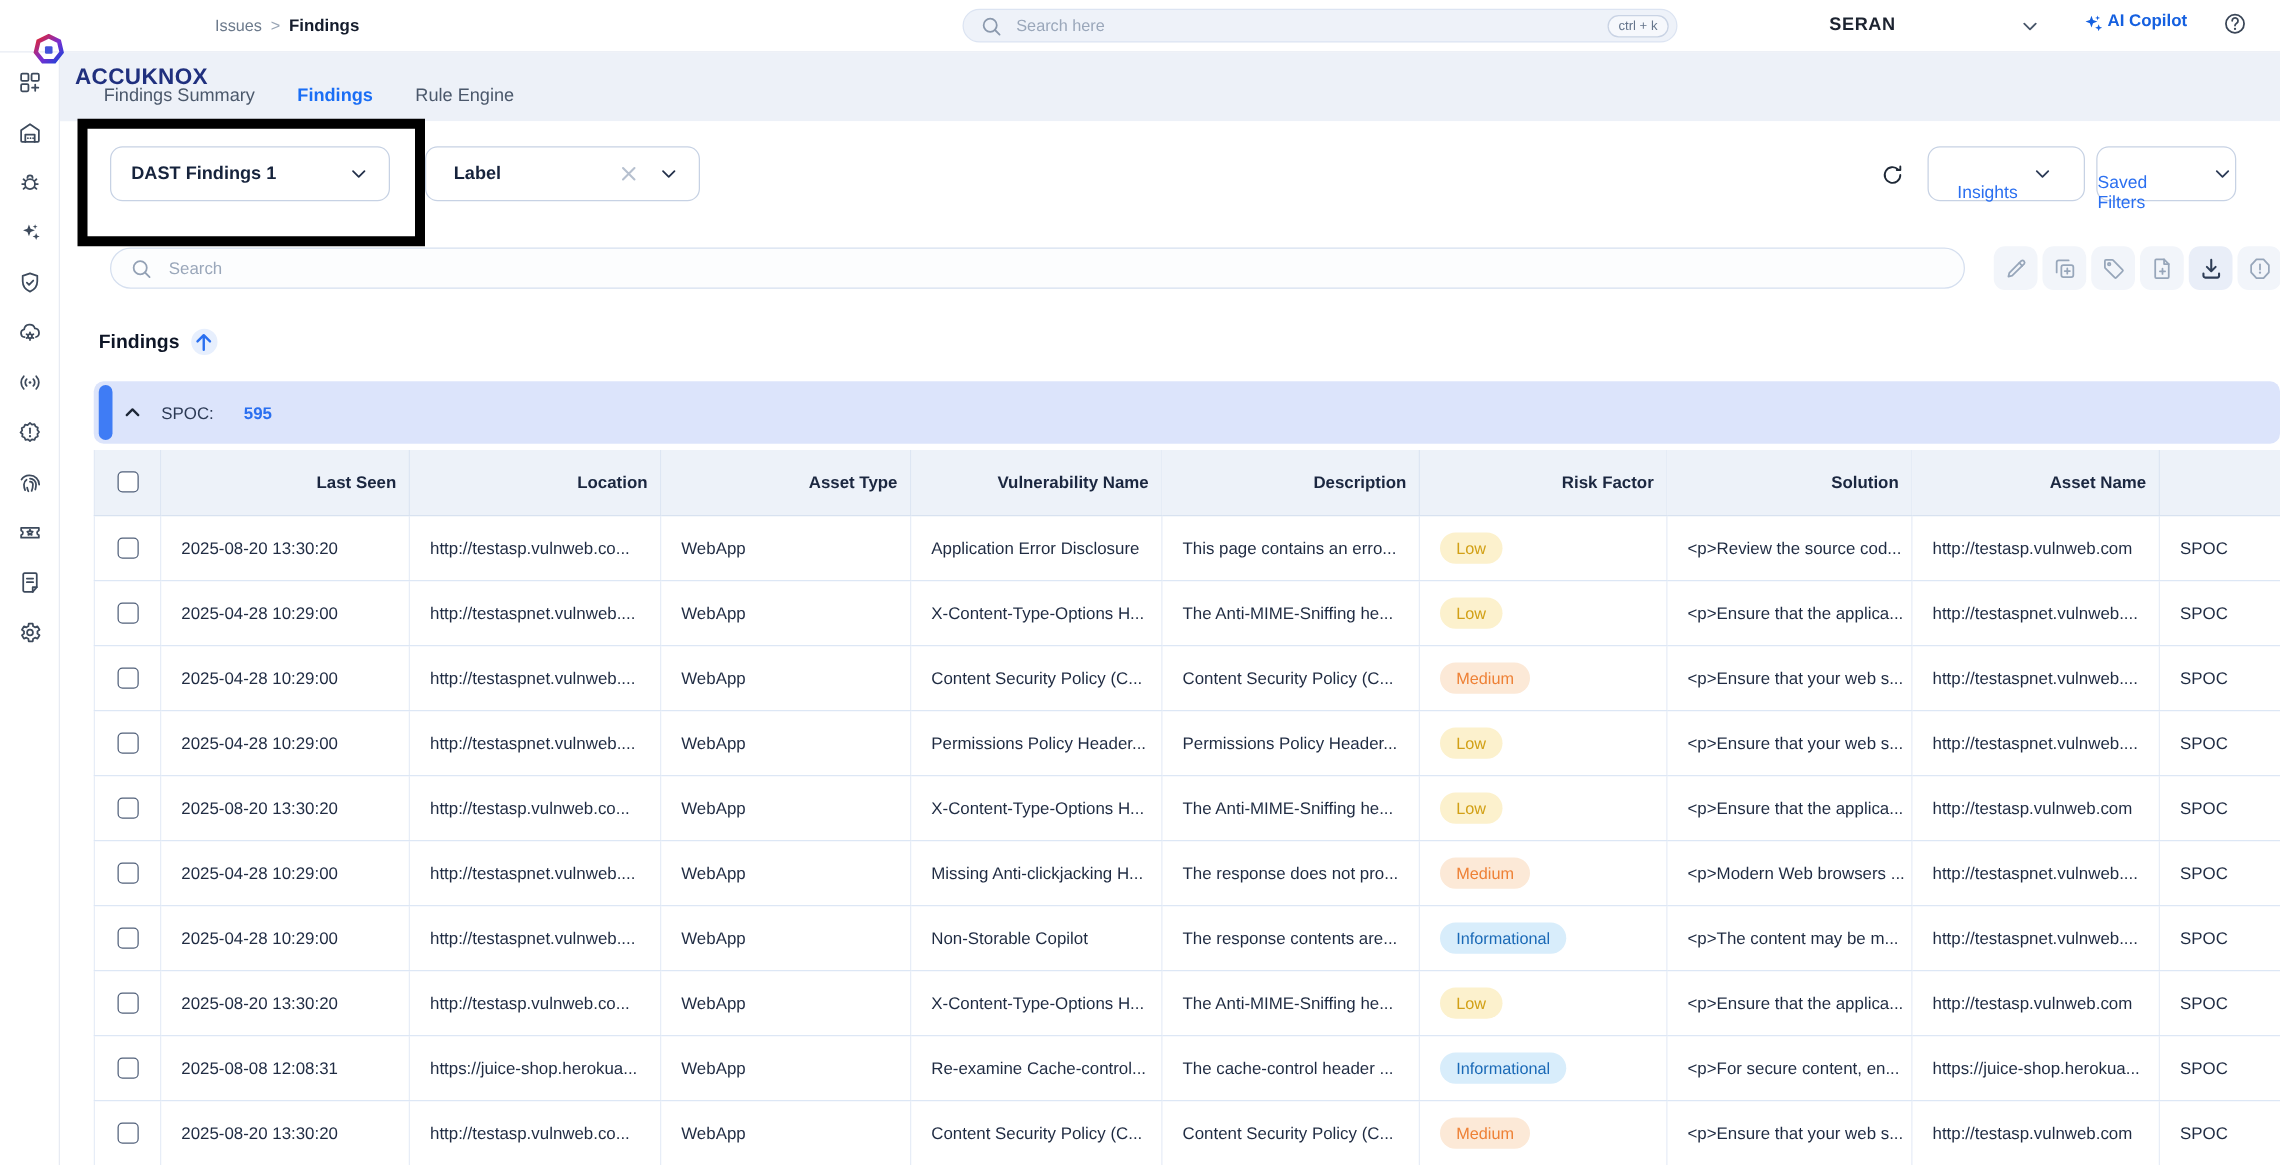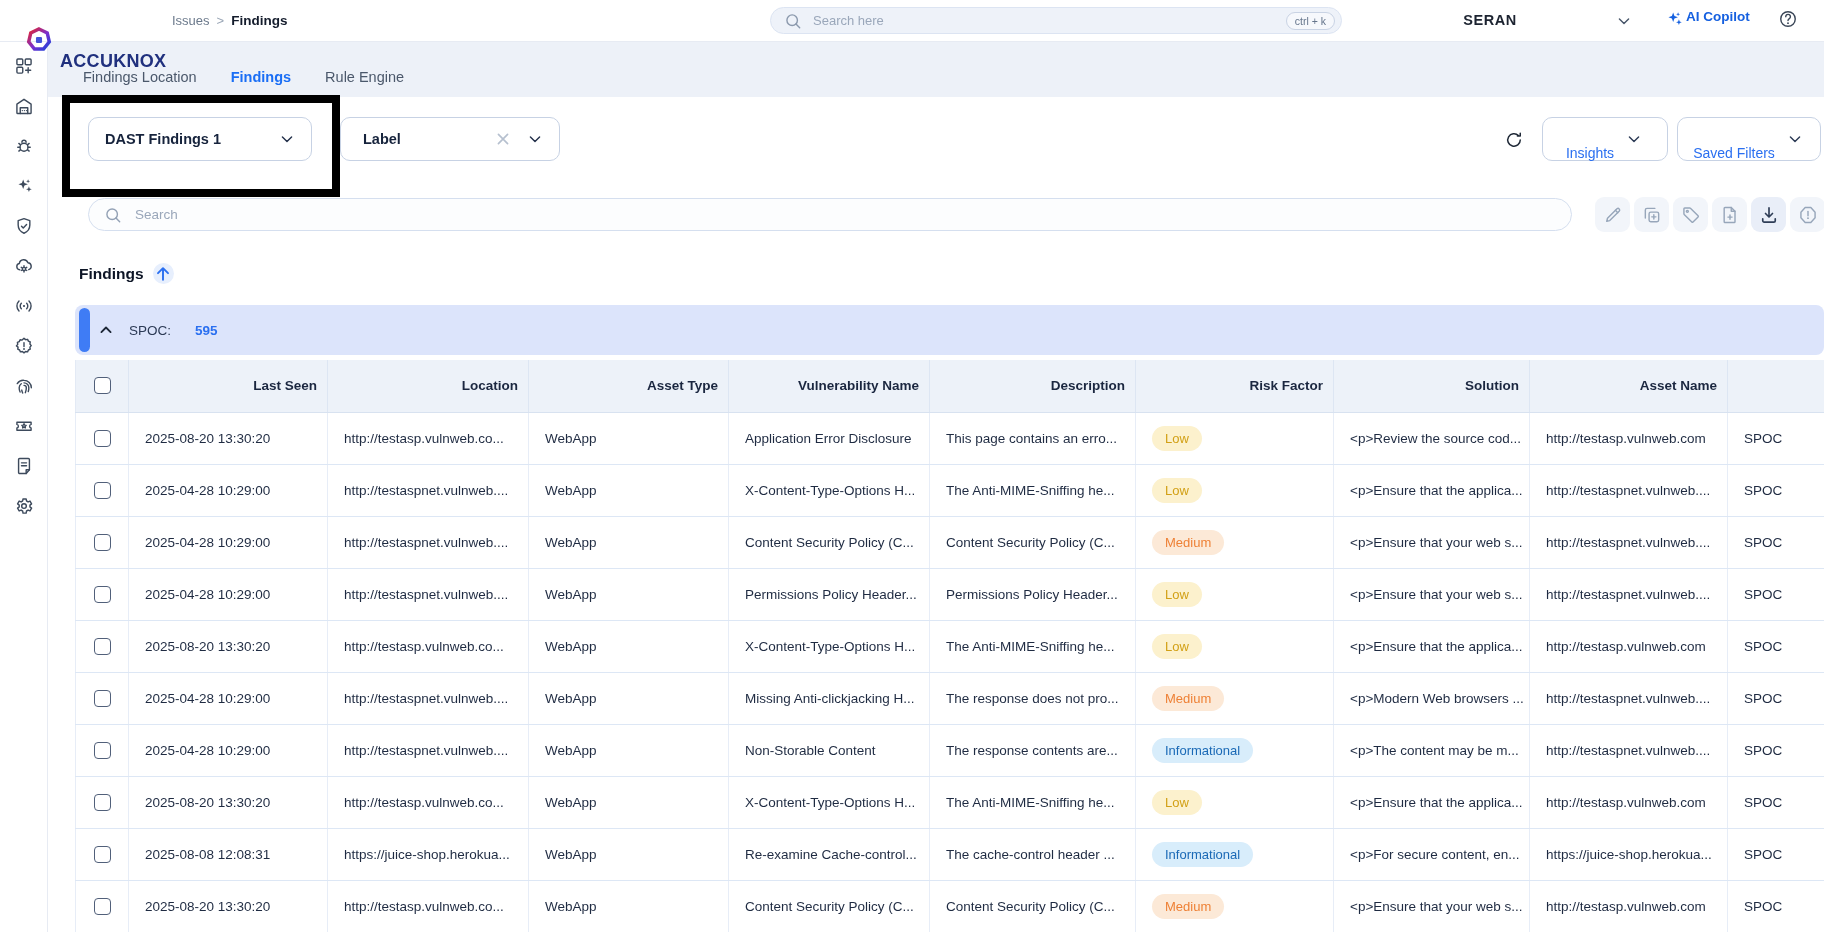--- a/index.html
+++ b/index.html
@@ -62,21 +62,21 @@
   .dd-labelfilter .chev{margin-left:12px;}
 
   .refresh-btn{position:absolute;left:1452px;top:29px;width:28px;height:28px;display:flex;
                align-items:center;justify-content:center;color:#1f2937;cursor:pointer;}
   .btn-outline{position:absolute;top:20px;height:44px;border:1px solid #c7d2e4;border-radius:10px;
                background:#fff;display:flex;align-items:center;justify-content:center;gap:10px;
                cursor:pointer;box-sizing:border-box;}
   .btn-outline .lbl{font-size:14px;font-weight:500;color:#2a6ff0;margin-top:28px;}
   .btn-outline .chev{color:#2b3a55;}
   .btn-insights{left:1494px;width:126px;}
-  .btn-saved{left:1629px;width:144px;}
+  .btn-saved{left:1629px;width:112px;}
   .kebab-btn{position:absolute;left:1772px;top:26px;width:26px;height:32px;display:flex;
              align-items:center;justify-content:center;color:#33415c;cursor:pointer;}
 
   .list-search{position:absolute;left:40px;top:101px;width:1484px;height:33px;border:1px solid #d5dfef;
                border-radius:17px;background:#fcfdfe;display:flex;align-items:center;gap:10px;
                padding:0 14px;box-sizing:border-box;}
   .list-search .icn{color:#93a1b5;}
   .list-search input{flex:1;border:none;background:transparent;outline:none;font-size:13.5px;
                      font-family:"Liberation Sans",sans-serif;color:#334155;}
   .list-search input::placeholder{color:#9aa7ba;}
@@ -271,21 +271,21 @@
         <svg width="20" height="20" viewBox="0 0 24 24" fill="none" stroke="currentColor" stroke-width="1.7" stroke-linecap="round" stroke-linejoin="round">
           <circle cx="12" cy="12" r="2.8"></circle>
           <path d="M19.2 12c0-.37-.03-.74-.1-1.1l2-1.5-1.9-3.3-2.3 1a7.3 7.3 0 0 0-1.9-1.1l-.4-2.5h-3.8L10.4 6a7.3 7.3 0 0 0-1.9 1.1l-2.3-1-1.9 3.3 2 1.5a7.2 7.2 0 0 0 0 2.2l-2 1.5 1.9 3.3 2.3-1a7.3 7.3 0 0 0 1.9 1.1l.4 2.5h3.8l.4-2.5a7.3 7.3 0 0 0 1.9-1.1l2.3 1 1.9-3.3-2-1.5c.07-.36.1-.73.1-1.1z"></path>
         </svg>
       </span>
     </div>
   </div>
 
 <div class="main">
   <div class="tabstrip" id="tabs">
-      <div class="tab">Findings Location</div>
+      <div class="tab">Findings Summary</div>
       <div class="tab active">Findings</div>
       <div class="tab">Rule Engine</div>
     </div>
 
   <div class="card">
 
     <div class="dd dd-dast">
       <span class="dd-label">DAST Findings 1</span>
       <span class="chev icn">
           <svg width="20" height="20" viewBox="0 0 24 24" fill="none" stroke="currentColor" stroke-width="1.7" stroke-linecap="round" stroke-linejoin="round">
@@ -522,21 +522,21 @@
               <td><span class="badge" style="background: rgb(252, 233, 215); color: rgb(238, 129, 54);">Medium</span></td>
               <td>&lt;p&gt;Modern Web browsers ...</td>
               <td>http://testaspnet.vulnweb....</td>
               <td>SPOC</td>
             </tr>
             <tr>
               <td class="cb"><span class="cbx" role="checkbox" aria-checked="false"></span></td>
               <td>2025-04-28 10:29:00</td>
               <td>http://testaspnet.vulnweb....</td>
               <td>WebApp</td>
-              <td>Non-Storable Content</td>
+              <td>Non-Storable Copilot</td>
               <td>The response contents are...</td>
               <td><span class="badge" style="background: rgb(216, 237, 251); color: rgb(26, 105, 182);">Informational</span></td>
               <td>&lt;p&gt;The content may be m...</td>
               <td>http://testaspnet.vulnweb....</td>
               <td>SPOC</td>
             </tr>
             <tr>
               <td class="cb"><span class="cbx" role="checkbox" aria-checked="false"></span></td>
               <td>2025-08-20 13:30:20</td>
               <td>http://testasp.vulnweb.co...</td>

